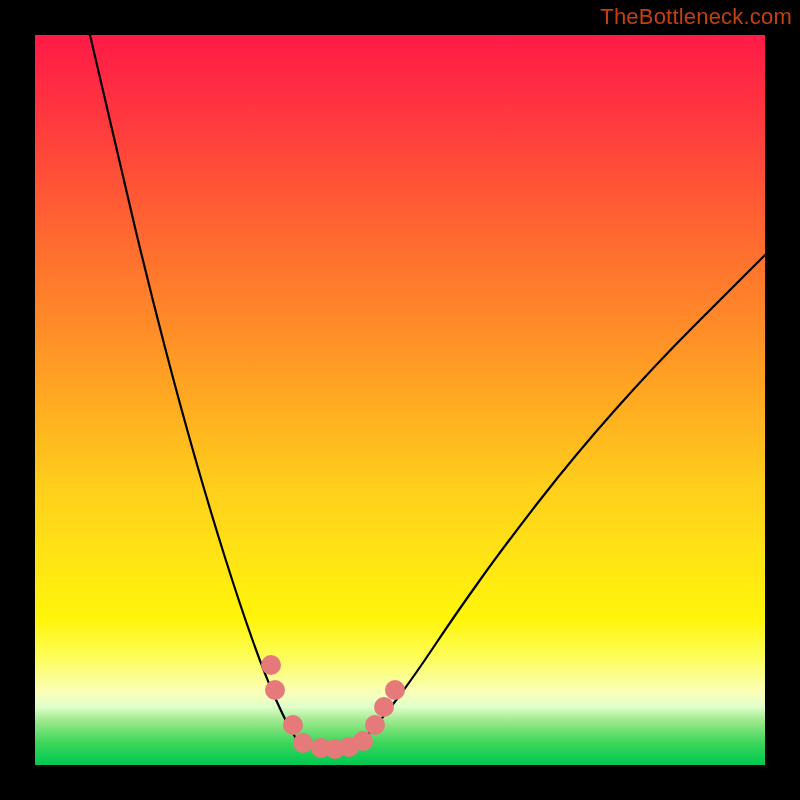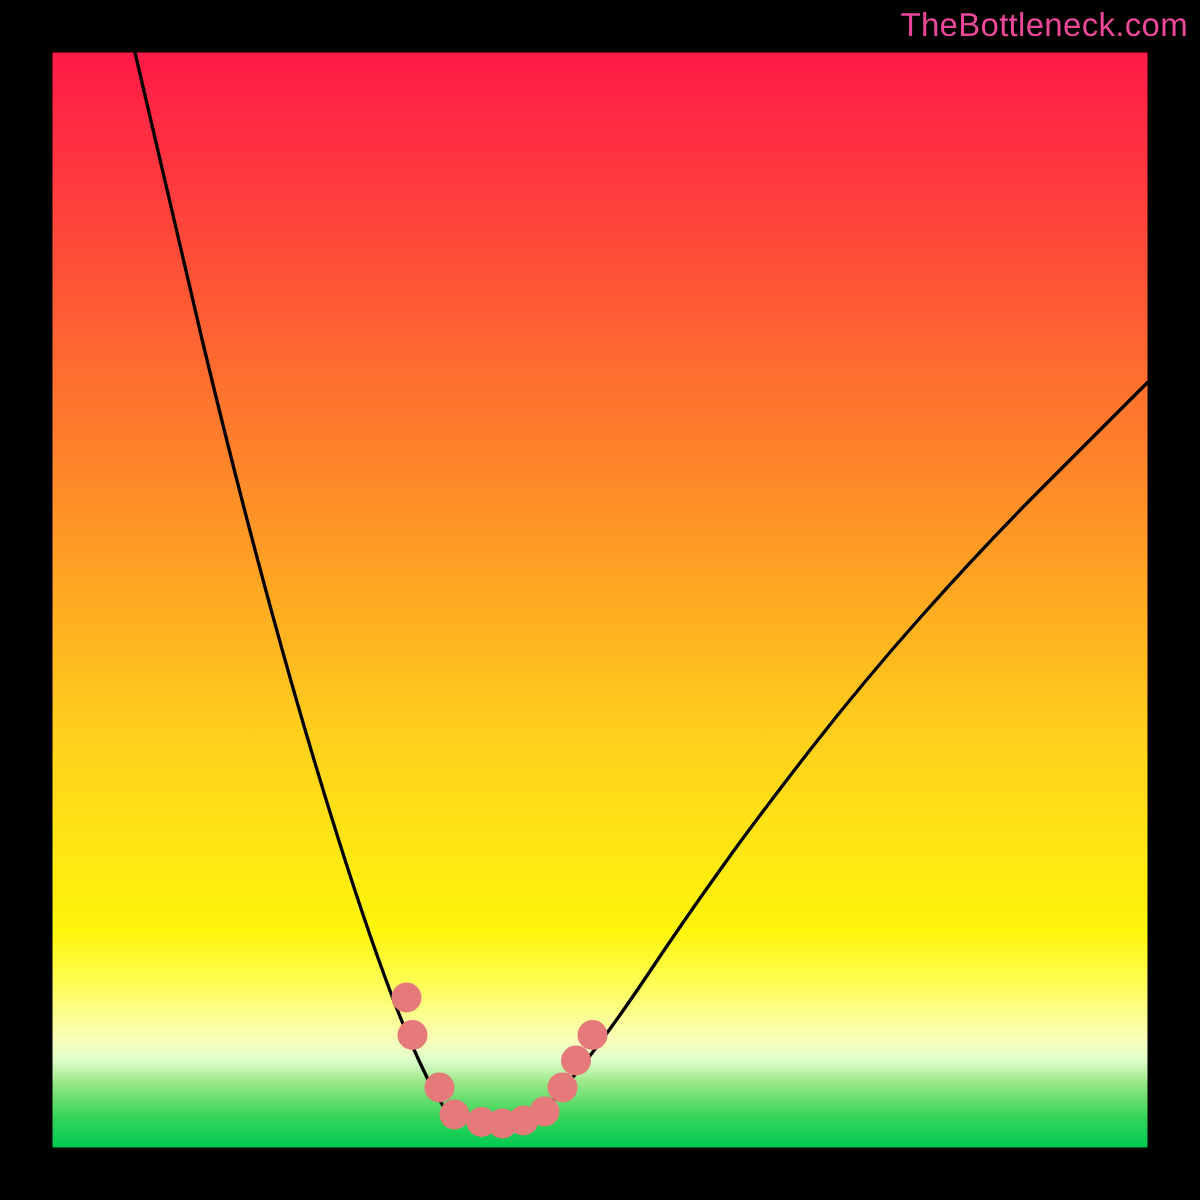--- a/index.html
+++ b/index.html
@@ -50,21 +50,21 @@
     width: 730px;
     height: 730px;
     overflow: visible;
   }
   .watermark {
     position: absolute;
     top: 4px;
     right: 8px;
     font-family: Arial, Helvetica, sans-serif;
     font-size: 22px;
-    color: #ec4899;
+    color: #c2410c;
     letter-spacing: 0.2px;
     user-select: none;
   }
 </style>
 </head>
 <body>
 
 <div class="frame">
   <div class="plot-area"></div>
 

